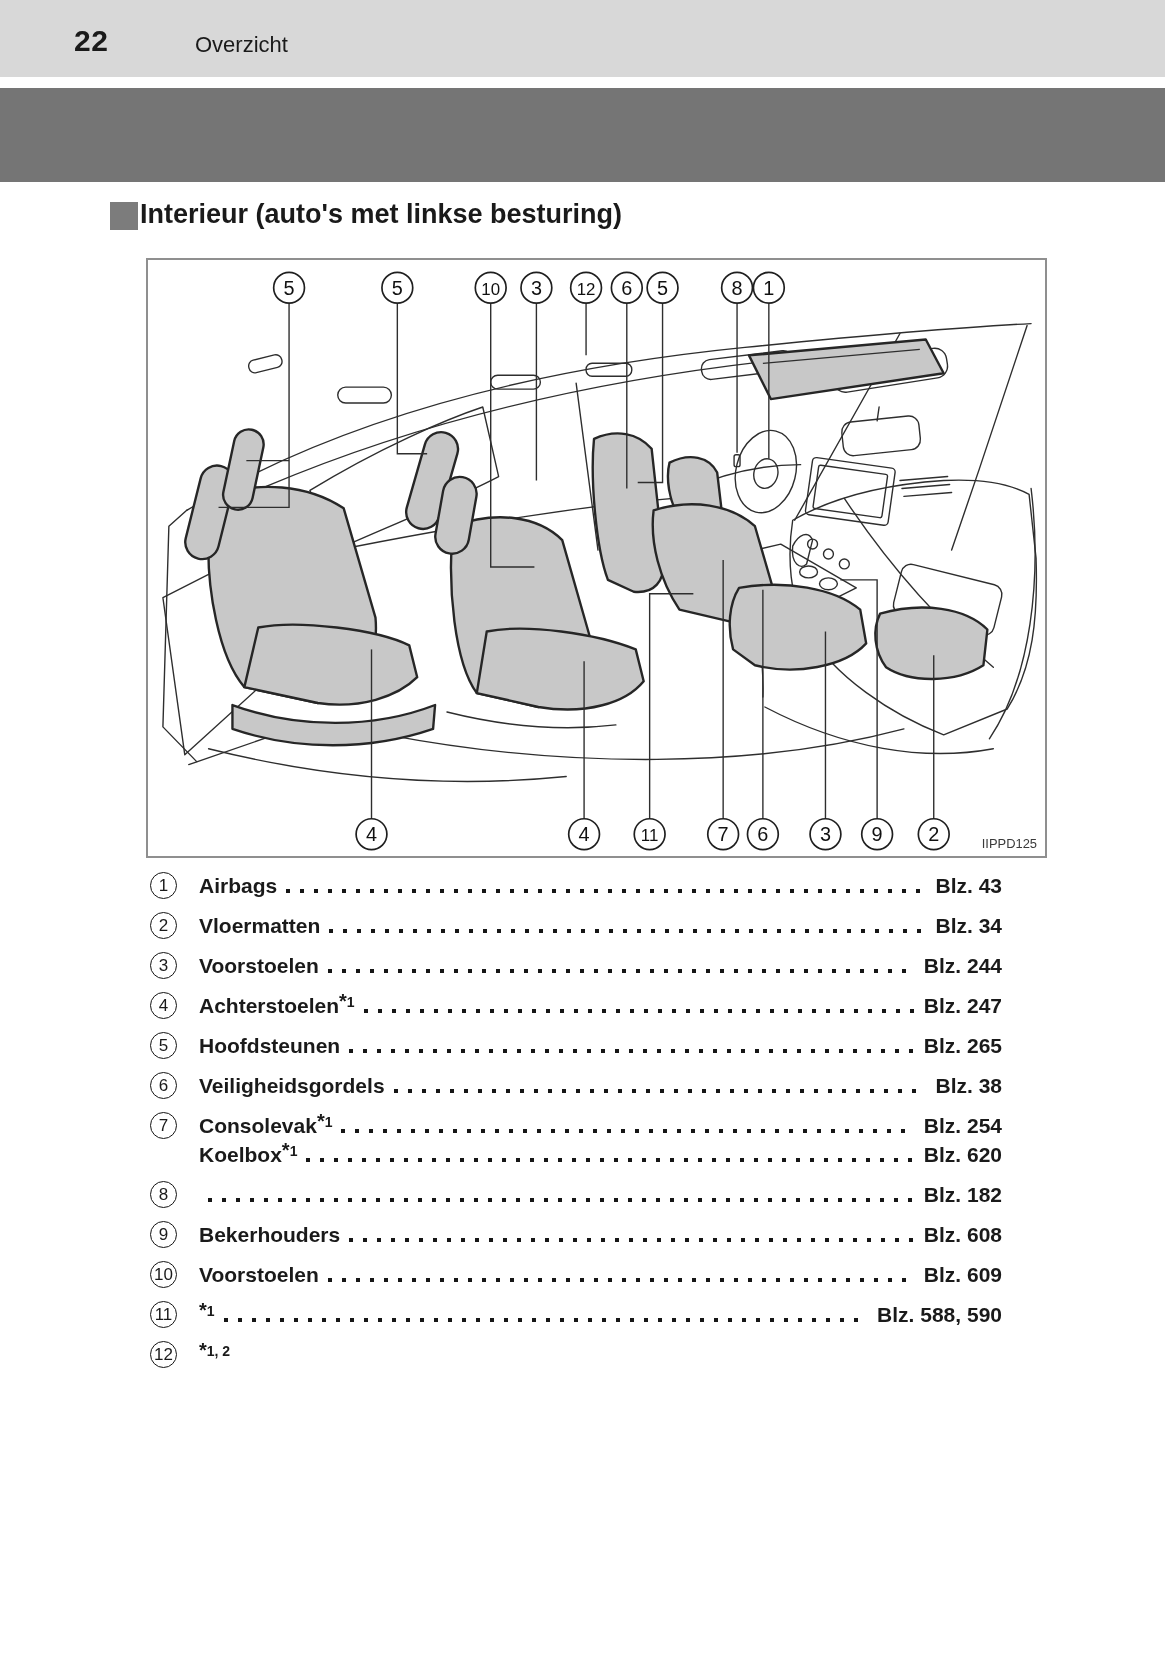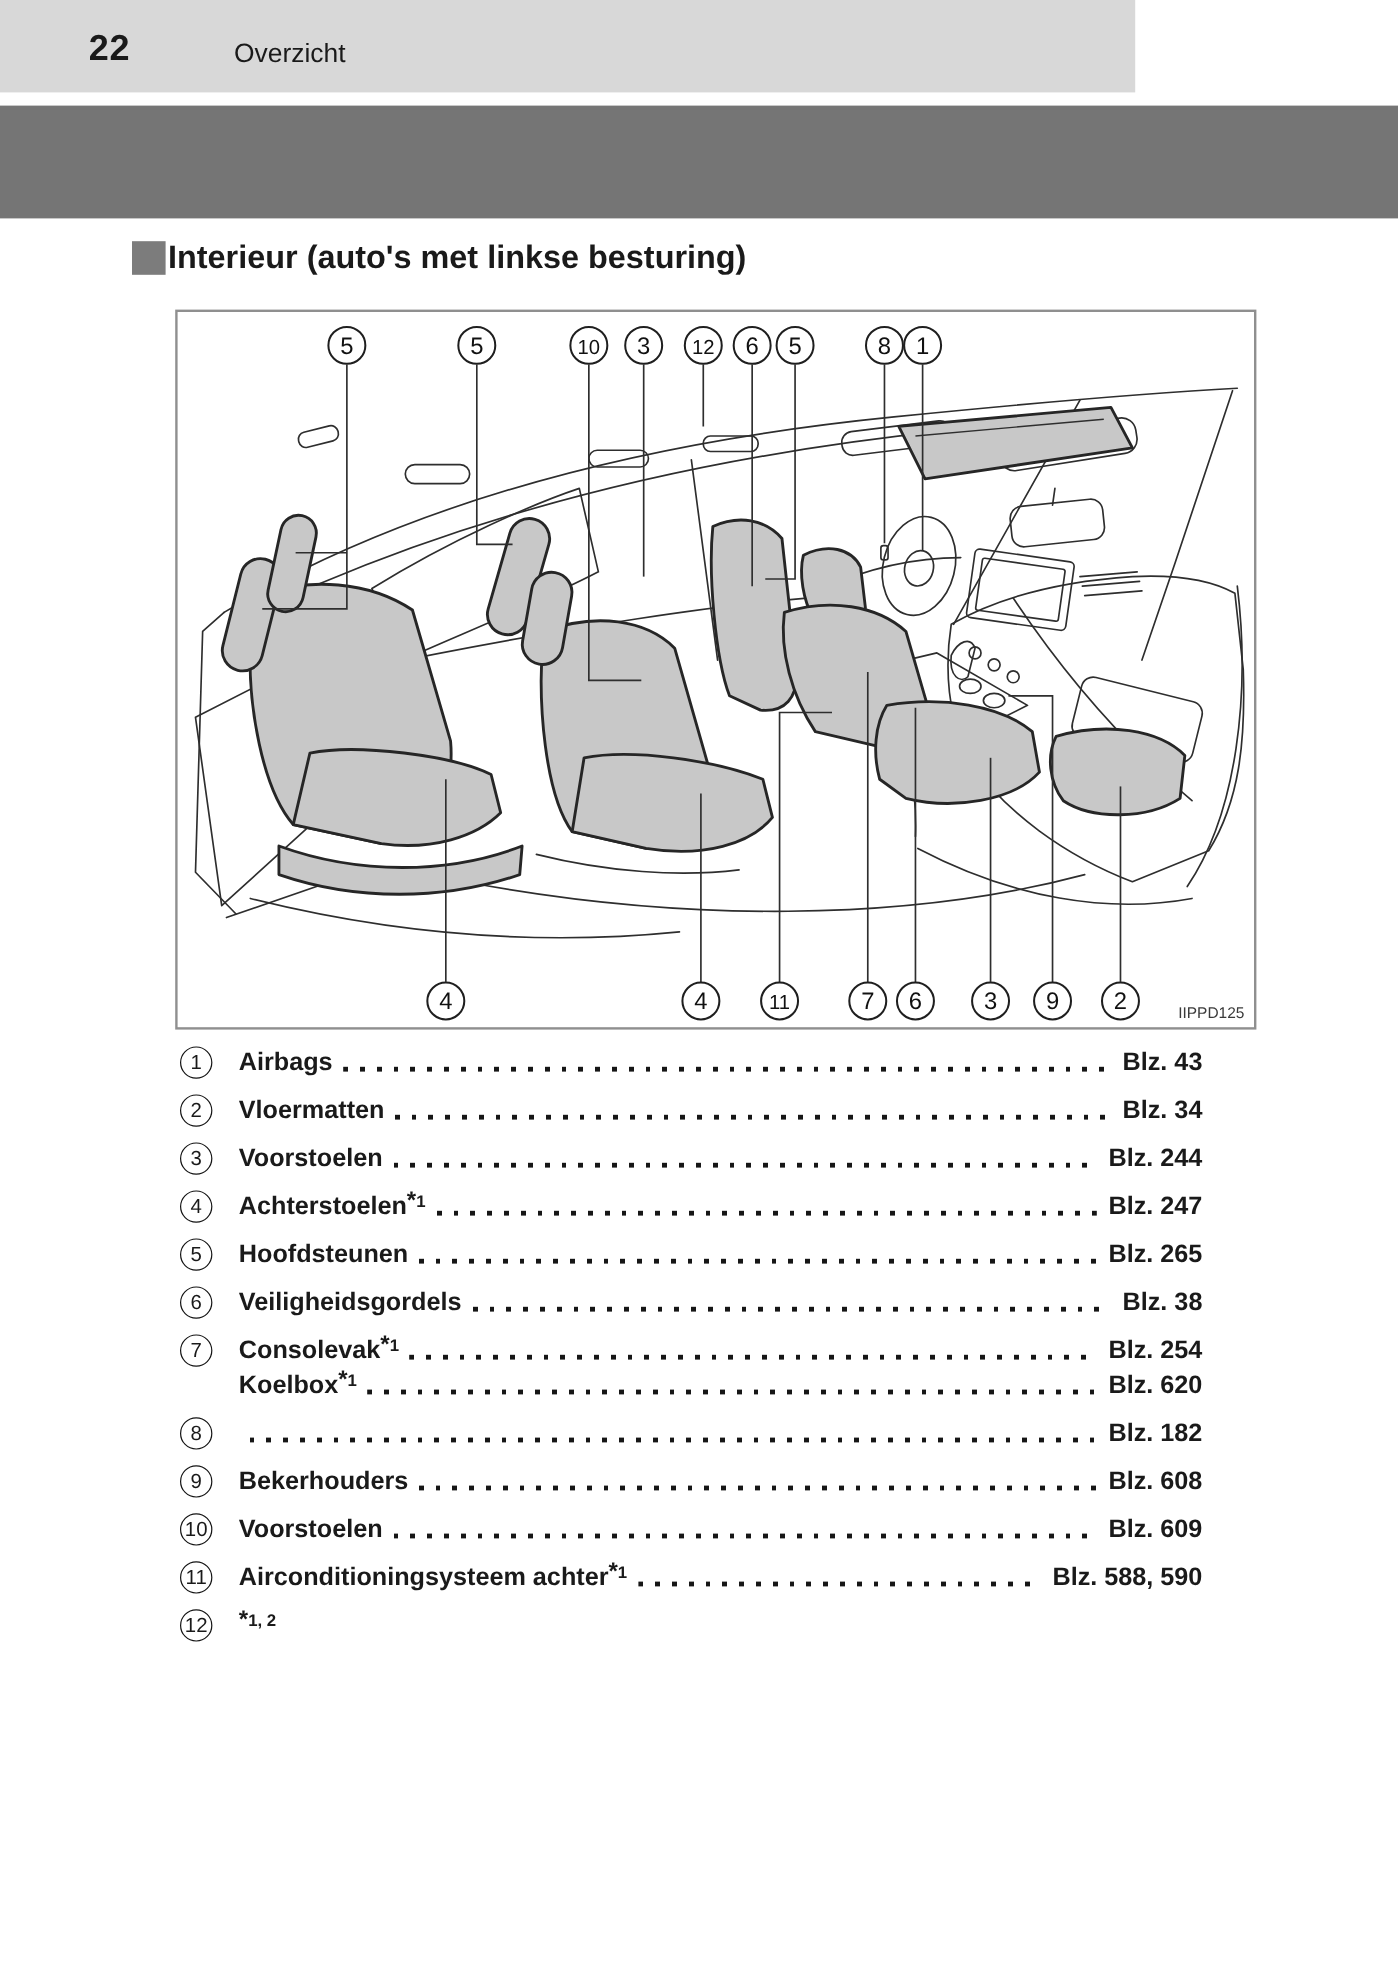--- a/index.html
+++ b/index.html
@@ -1,28 +1,28 @@
 <!DOCTYPE html>
 <html><head>
 <meta charset="utf-8">
 <style>
   html,body{margin:0;padding:0;background:#ffffff;}
   body{font-family:"Liberation Sans",sans-serif;color:#1a1a1a;}
   .page{position:relative;width:1165px;height:1653px;background:#fff;overflow:hidden;}
 
   
-  .hdr-band{position:absolute;left:0;top:0;width:946px;height:77px;background:#d8d8d8;text-align:center;}
+  .hdr-band{position:absolute;left:0;top:0;width:1165px;height:77px;background:#d8d8d8;text-align:center;}
   .hdr-num{position:absolute;left:74px;top:24px;font-size:30px;font-weight:700;letter-spacing:.5px;}
   .hdr-sec{position:absolute;left:195px;top:32px;font-size:22px;font-weight:400;}
 
   
   .chap-banner{position:absolute;left:0;top:88px;width:1165px;height:94px;background:#757575;}
 
   
-  .sec-title{position:absolute;left:110px;top:198px;display:flex;align-items:flex-start;}
+  .sec-title{position:absolute;left:110px;top:198px;display:flex;align-items:center;}
   .sec-square{width:28px;height:28px;background:#7c7c7c;margin-top:3px;flex:0 0 auto;}
   .sec-text{font-size:27px;font-weight:700;margin-left:2px;line-height:32px;}
 
   
   .figure-box{position:absolute;left:146px;top:258px;width:901px;height:600px;border:2px solid #8f8f8f;box-sizing:border-box;background:#fff;}
   .figure-box svg{display:block;width:100%;height:100%;}
   .ln path,.ln rect,.ln circle,.ln ellipse{fill:none;stroke:#2e2e2e;stroke-width:1.4;stroke-linecap:round;stroke-linejoin:round;}
   .seat path,.seat rect{fill:#c8c8c8;stroke:#262626;stroke-width:2.4;stroke-linejoin:round;}
   .seat .inner{fill:none;stroke:#2e2e2e;stroke-width:1.2;}
   .leader{fill:none;stroke:#2e2e2e;stroke-width:1.4;}
@@ -299,21 +299,20 @@
             <span class="llabel">Voorstoelen</span>
             <span class="ldots"></span>
             <span class="lpage">Blz. 609</span>
           </div>
         </div>
       </div>
       <div class="lrow">
         <div class="lnum">11</div>
         <div class="lbody">
           <div class="lline">
-            <span class="llabel">Airconditioningsysteem achter</span>
             <span class="sup"><span class="ast">*</span><span class="snum">1</span></span>
             <span class="ldots"></span>
             <span class="lpage">Blz. 588, 590</span>
           </div>
         </div>
       </div>
       <div class="lrow">
         <div class="lnum">12</div>
         <div class="lbody">
           <div class="lline">

